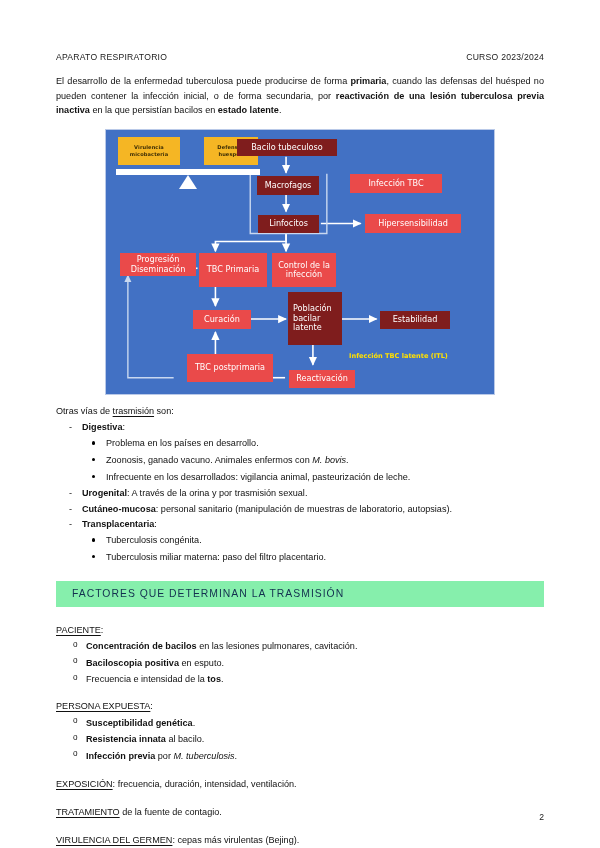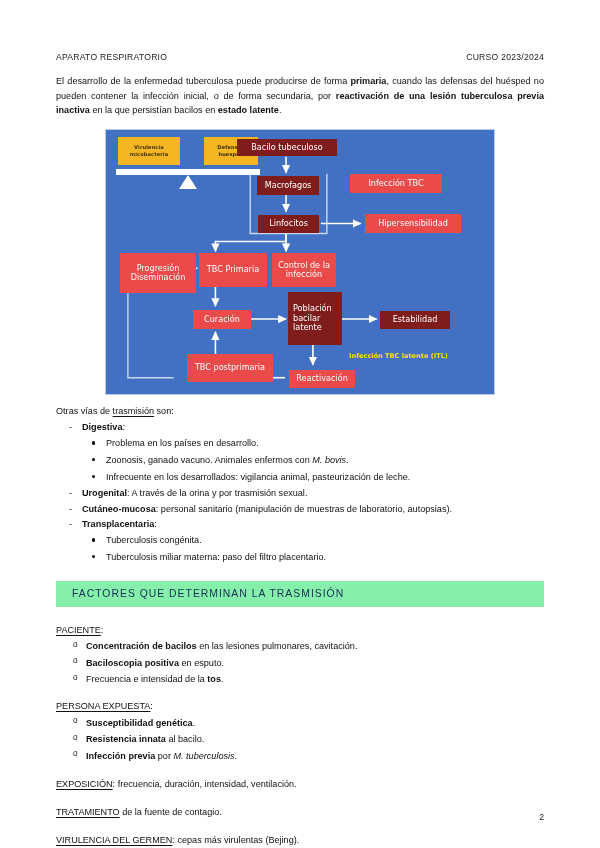--- a/index.html
+++ b/index.html
@@ -254,21 +254,21 @@
       <div class="dg-beam" style="left:10px; top:39px; width:144px; height:6px;"></div>
       <div class="dg-fulcrum" style="left:73px; top:45px;"></div>
 
       <div class="dg-box dg-purple" style="left:131px; top:9px; width:100px; height:17px;">Bacilo tubeculoso</div>
       <div class="dg-box dg-purple" style="left:151px; top:46px; width:62px; height:19px;">Macrofagos</div>
       <div class="dg-box dg-purple" style="left:152px; top:85px; width:61px; height:18px;">Linfocitos</div>
 
       <div class="dg-box dg-red" style="left:244px; top:44px; width:92px; height:19px;">Infección TBC</div>
       <div class="dg-box dg-red" style="left:259px; top:84px; width:96px; height:19px;">Hipersensibilidad</div>
 
-      <div class="dg-box dg-red" style="left:14px; top:123px; width:76px; height:40px;">Progresión Diseminación</div>
+      <div class="dg-box dg-red" style="left:14px; top:123px; width:76px; height:23px;">Progresión Diseminación</div>
       <div class="dg-box dg-red" style="left:93px; top:123px; width:68px; height:34px;">TBC Primaria</div>
       <div class="dg-box dg-red" style="left:166px; top:123px; width:64px; height:34px;">Control de la infección</div>
 
       <div class="dg-box dg-red" style="left:87px; top:180px; width:58px; height:19px;">Curación</div>
       <div class="dg-box dg-purple" style="left:182px; top:162px; width:54px; height:53px; justify-content:flex-start; text-align:left; padding-left:5px;">Población bacilar latente</div>
       <div class="dg-box dg-purple" style="left:274px; top:181px; width:70px; height:18px;">Estabilidad</div>
 
       <div class="dg-label-yellow" style="left:243px; top:222px;">Infección TBC latente (ITL)</div>
 
       <div class="dg-box dg-red" style="left:66px; top:224px; width:86px; height:28px;margin-left:15px;">TBC postprimaria</div>

